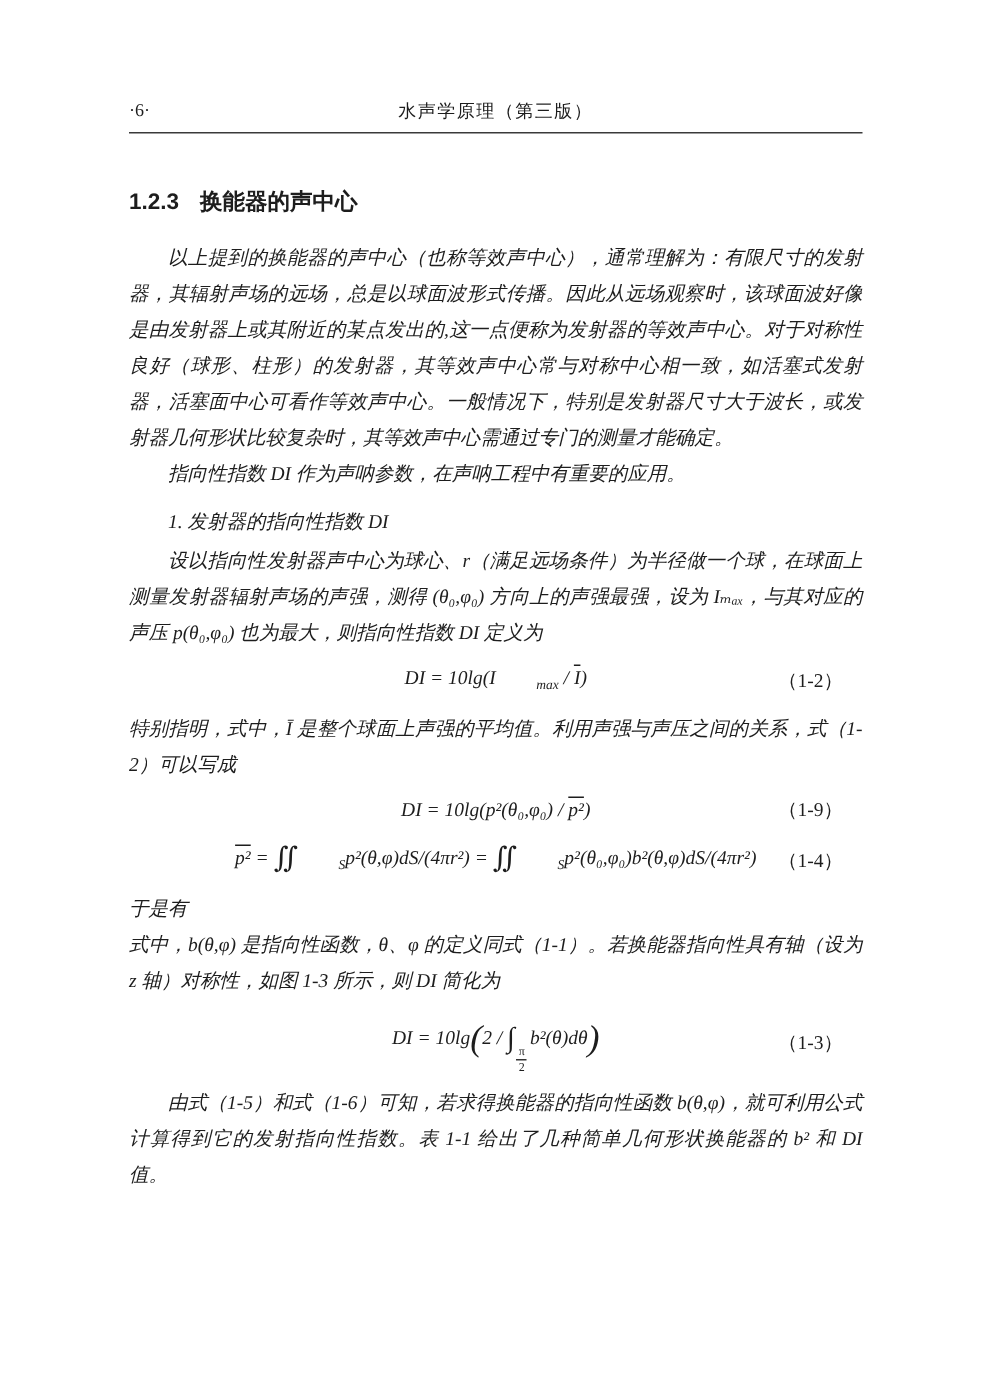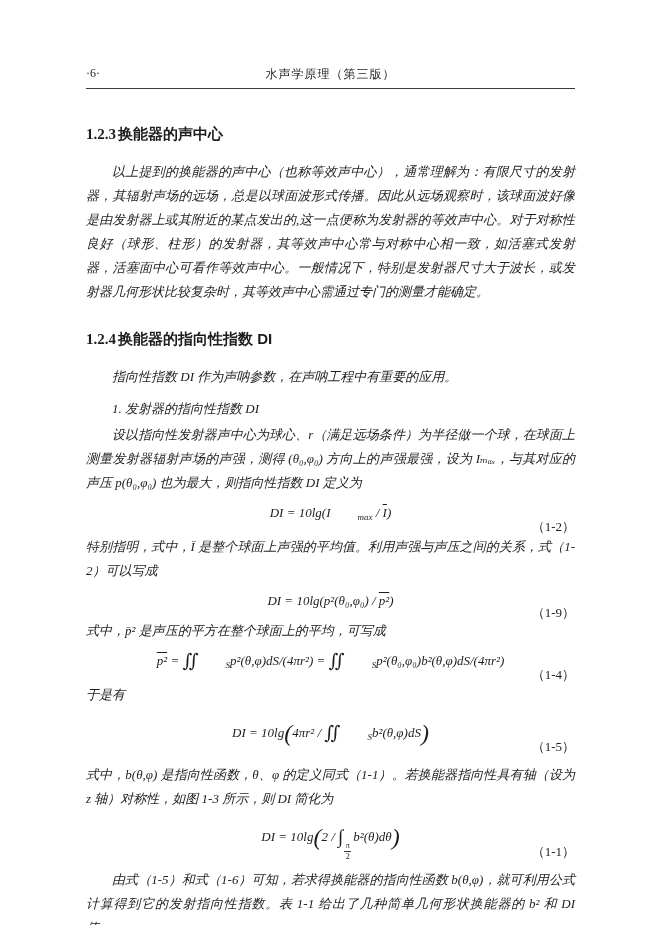--- a/index.html
+++ b/index.html
@@ -21,37 +21,37 @@
     border-bottom:1px solid #3a3a3a;
     letter-spacing:1px;
   }
   .pgnum{position:absolute;left:0;top:0;letter-spacing:0;}
   
   .h1{
     font-family:"Liberation Sans","DejaVu Sans",sans-serif;
     font-weight:bold;font-size:15px;
     margin:36px 0 16px 0;
   }
-  .h1 .hnum{margin-right:2px;font-family:Liberation Serif, serif;}
+  .h1 .hnum{margin-right:14px;}
   .h2{margin-top:26px;}
   
   p{margin:0;line-height:24px;text-indent:2em;text-align:justify;font-style:italic;}
   p.noindent{text-indent:0;}
   .sub-h{margin:8px 0 2px 0;}
   
   .eqrow{
     position:relative;
     text-align:center;
     line-height:28px;
     margin:4px 0;
     white-space:nowrap;
   }
   .eqrow.tall{line-height:40px;margin:6px 0;}
   .eqmath{font-style:italic;}
-  .eqnum{position:absolute;right:0;top:50%;transform:translateY(-50%);font-style:normal;line-height:normal;margin-top:12px;}
+  .eqnum{position:absolute;right:13px;top:50%;transform:translateY(-50%);font-style:normal;line-height:normal;}
   
   .msub{font-size:9px;vertical-align:-3px;margin-left:27px;}
   .mol{text-decoration:overline;}
   .mbig{font-size:19px;vertical-align:-2px;}
   .mBig{font-size:24px;vertical-align:-4px;font-weight:400;}
   .mstack{
     display:inline-flex;flex-direction:column;align-items:center;
     font-size:8px;line-height:1.25;vertical-align:-7px;
     margin:0 2px 0 1px;font-style:normal;
   }
@@ -66,61 +66,53 @@
     <span class="pgnum">·6·</span>
     <span class="booktitle">水声学原理（第三版）</span>
   </div>
 
   <div class="h1">
     <span class="hnum">1.2.3</span><span>换能器的声中心</span>
   </div>
 
   <p>以上提到的换能器的声中心（也称等效声中心），通常理解为：有限尺寸的发射器，其辐射声场的远场，总是以球面波形式传播。因此从远场观察时，该球面波好像是由发射器上或其附近的某点发出的,这一点便称为发射器的等效声中心。对于对称性良好（球形、柱形）的发射器，其等效声中心常与对称中心相一致，如活塞式发射器，活塞面中心可看作等效声中心。一般情况下，特别是发射器尺寸大于波长，或发射器几何形状比较复杂时，其等效声中心需通过专门的测量才能确定。</p>
 
-  <div class="h1 h2">
-    <span class="hnum">1.2.4</span><span>换能器的指向性指数 DI</span>
-  </div>
 
   <p>指向性指数 DI 作为声呐参数，在声呐工程中有重要的应用。</p>
 
   <p class="sub-h">1. 发射器的指向性指数 DI</p>
 
   <p>设以指向性发射器声中心为球心、r（满足远场条件）为半径做一个球，在球面上测量发射器辐射声场的声强，测得 (θ₀,φ₀) 方向上的声强最强，设为 Iₘₐₓ，与其对应的声压 p(θ₀,φ₀) 也为最大，则指向性指数 DI 定义为</p>
 
   <div class="eqrow">
     <span class="eqmath">DI = 10lg(I<span class="msub">max</span> / <span class="mol">I</span>)</span>
     <span class="eqnum">（1-2）</span>
   </div>
 
   <p class="noindent">特别指明，式中，Ī 是整个球面上声强的平均值。利用声强与声压之间的关系，式（1-2）可以写成</p>
 
   <div class="eqrow">
     <span class="eqmath">DI = 10lg(p²(θ₀,φ₀) / <span class="mol">p²</span>)</span>
     <span class="eqnum">（1-9）</span>
   </div>
 
-  <p class="noindent">式中，p̄² 是声压的平方在整个球面上的平均，可写成</p>
 
   <div class="eqrow">
     <span class="eqmath"><span class="mol">p²</span> = <span class="mbig">∬</span><span class="msub">S</span>p²(θ,φ)dS/(4πr²) = <span class="mbig">∬</span><span class="msub">S</span>p²(θ₀,φ₀)b²(θ,φ)dS/(4πr²)</span>
     <span class="eqnum">（1-4）</span>
   </div>
 
   <p class="noindent">于是有</p>
 
-  <div class="eqrow tall">
-    <span class="eqmath">DI = 10lg<span class="mBig">(</span>4πr² / <span class="mbig">∬</span><span class="msub">S</span>b²(θ,φ)dS<span class="mBig">)</span></span>
-    <span class="eqnum">（1-5）</span>
-  </div>
 
   <p class="noindent">式中，b(θ,φ) 是指向性函数，θ、φ 的定义同式（1-1）。若换能器指向性具有轴（设为 z 轴）对称性，如图 1-3 所示，则 DI 简化为</p>
 
   <div class="eqrow tall">
     <span class="eqmath">DI = 10lg<span class="mBig">(</span>2 / <span class="mbig">∫</span><span class="mstack">
           <span>π</span>
           <span>2</span>
         </span>b²(θ)dθ<span class="mBig">)</span></span>
-    <span class="eqnum">（1-1）</span>
+    <span class="eqnum">（1-3）</span>
   </div>
 
   <p>由式（1-5）和式（1-6）可知，若求得换能器的指向性函数 b(θ,φ)，就可利用公式计算得到它的发射指向性指数。表 1-1 给出了几种简单几何形状换能器的 b² 和 DI 值。</p>
 
 </div>
 
 </body></html>

